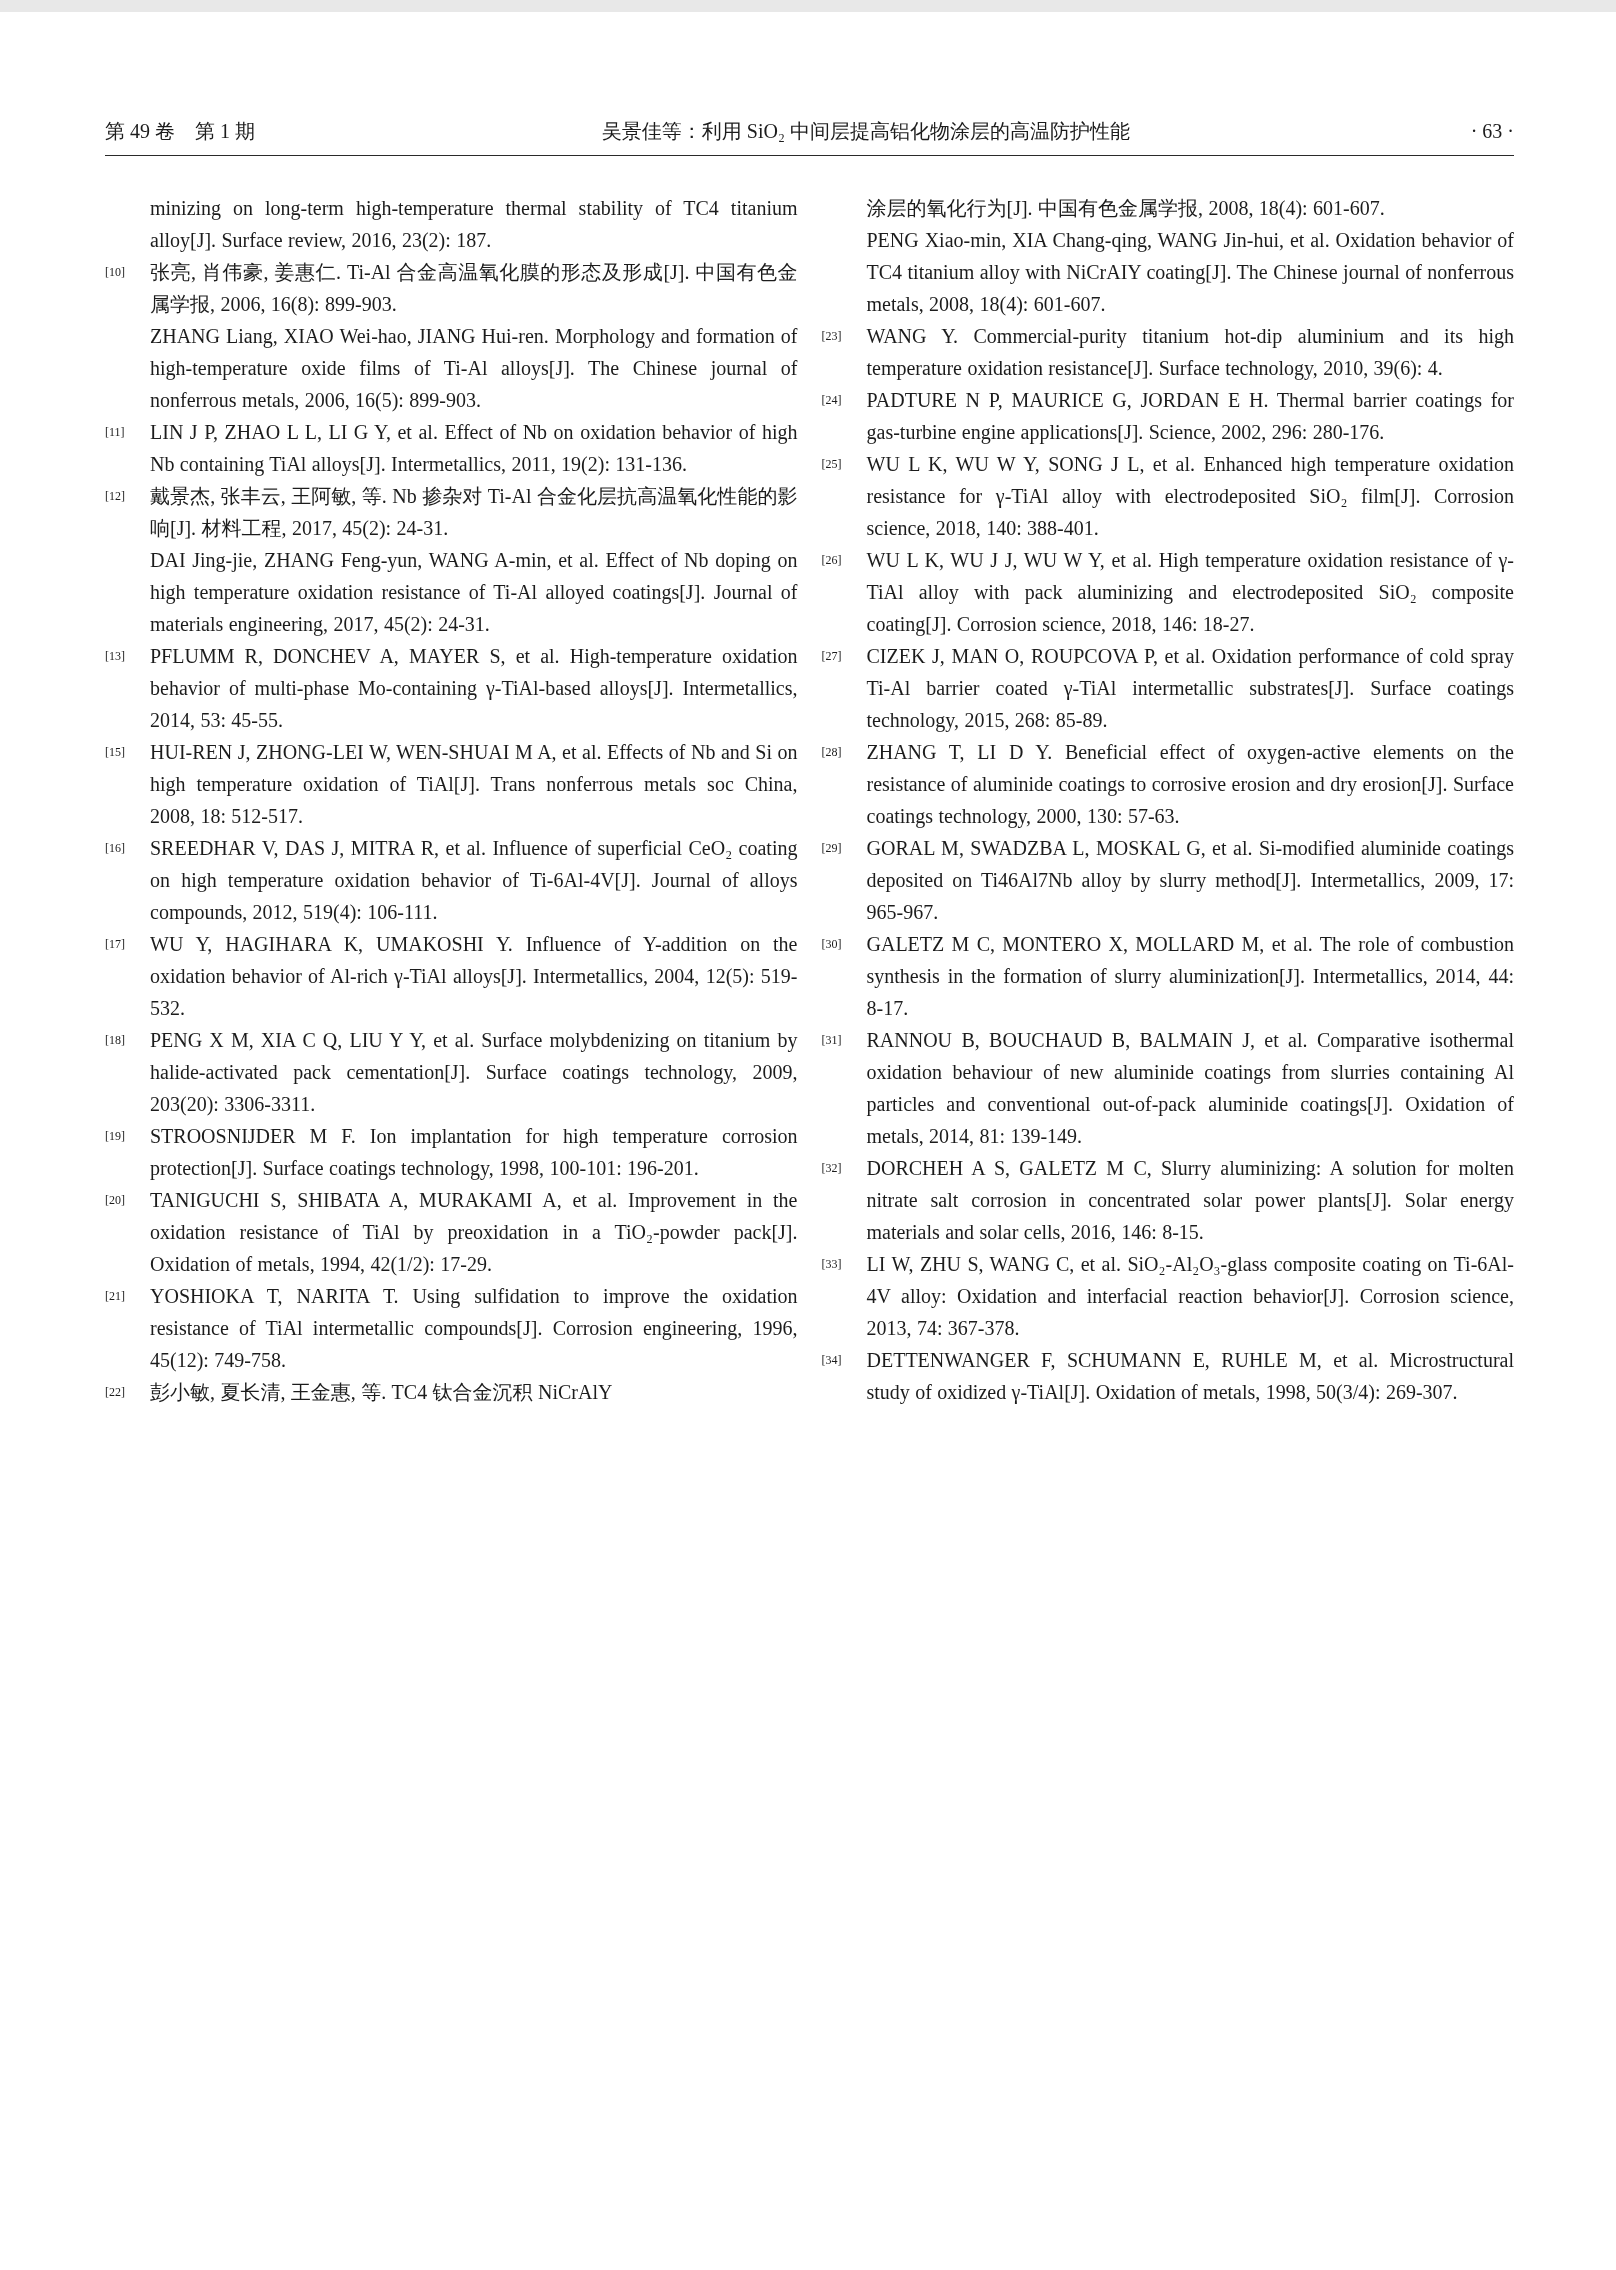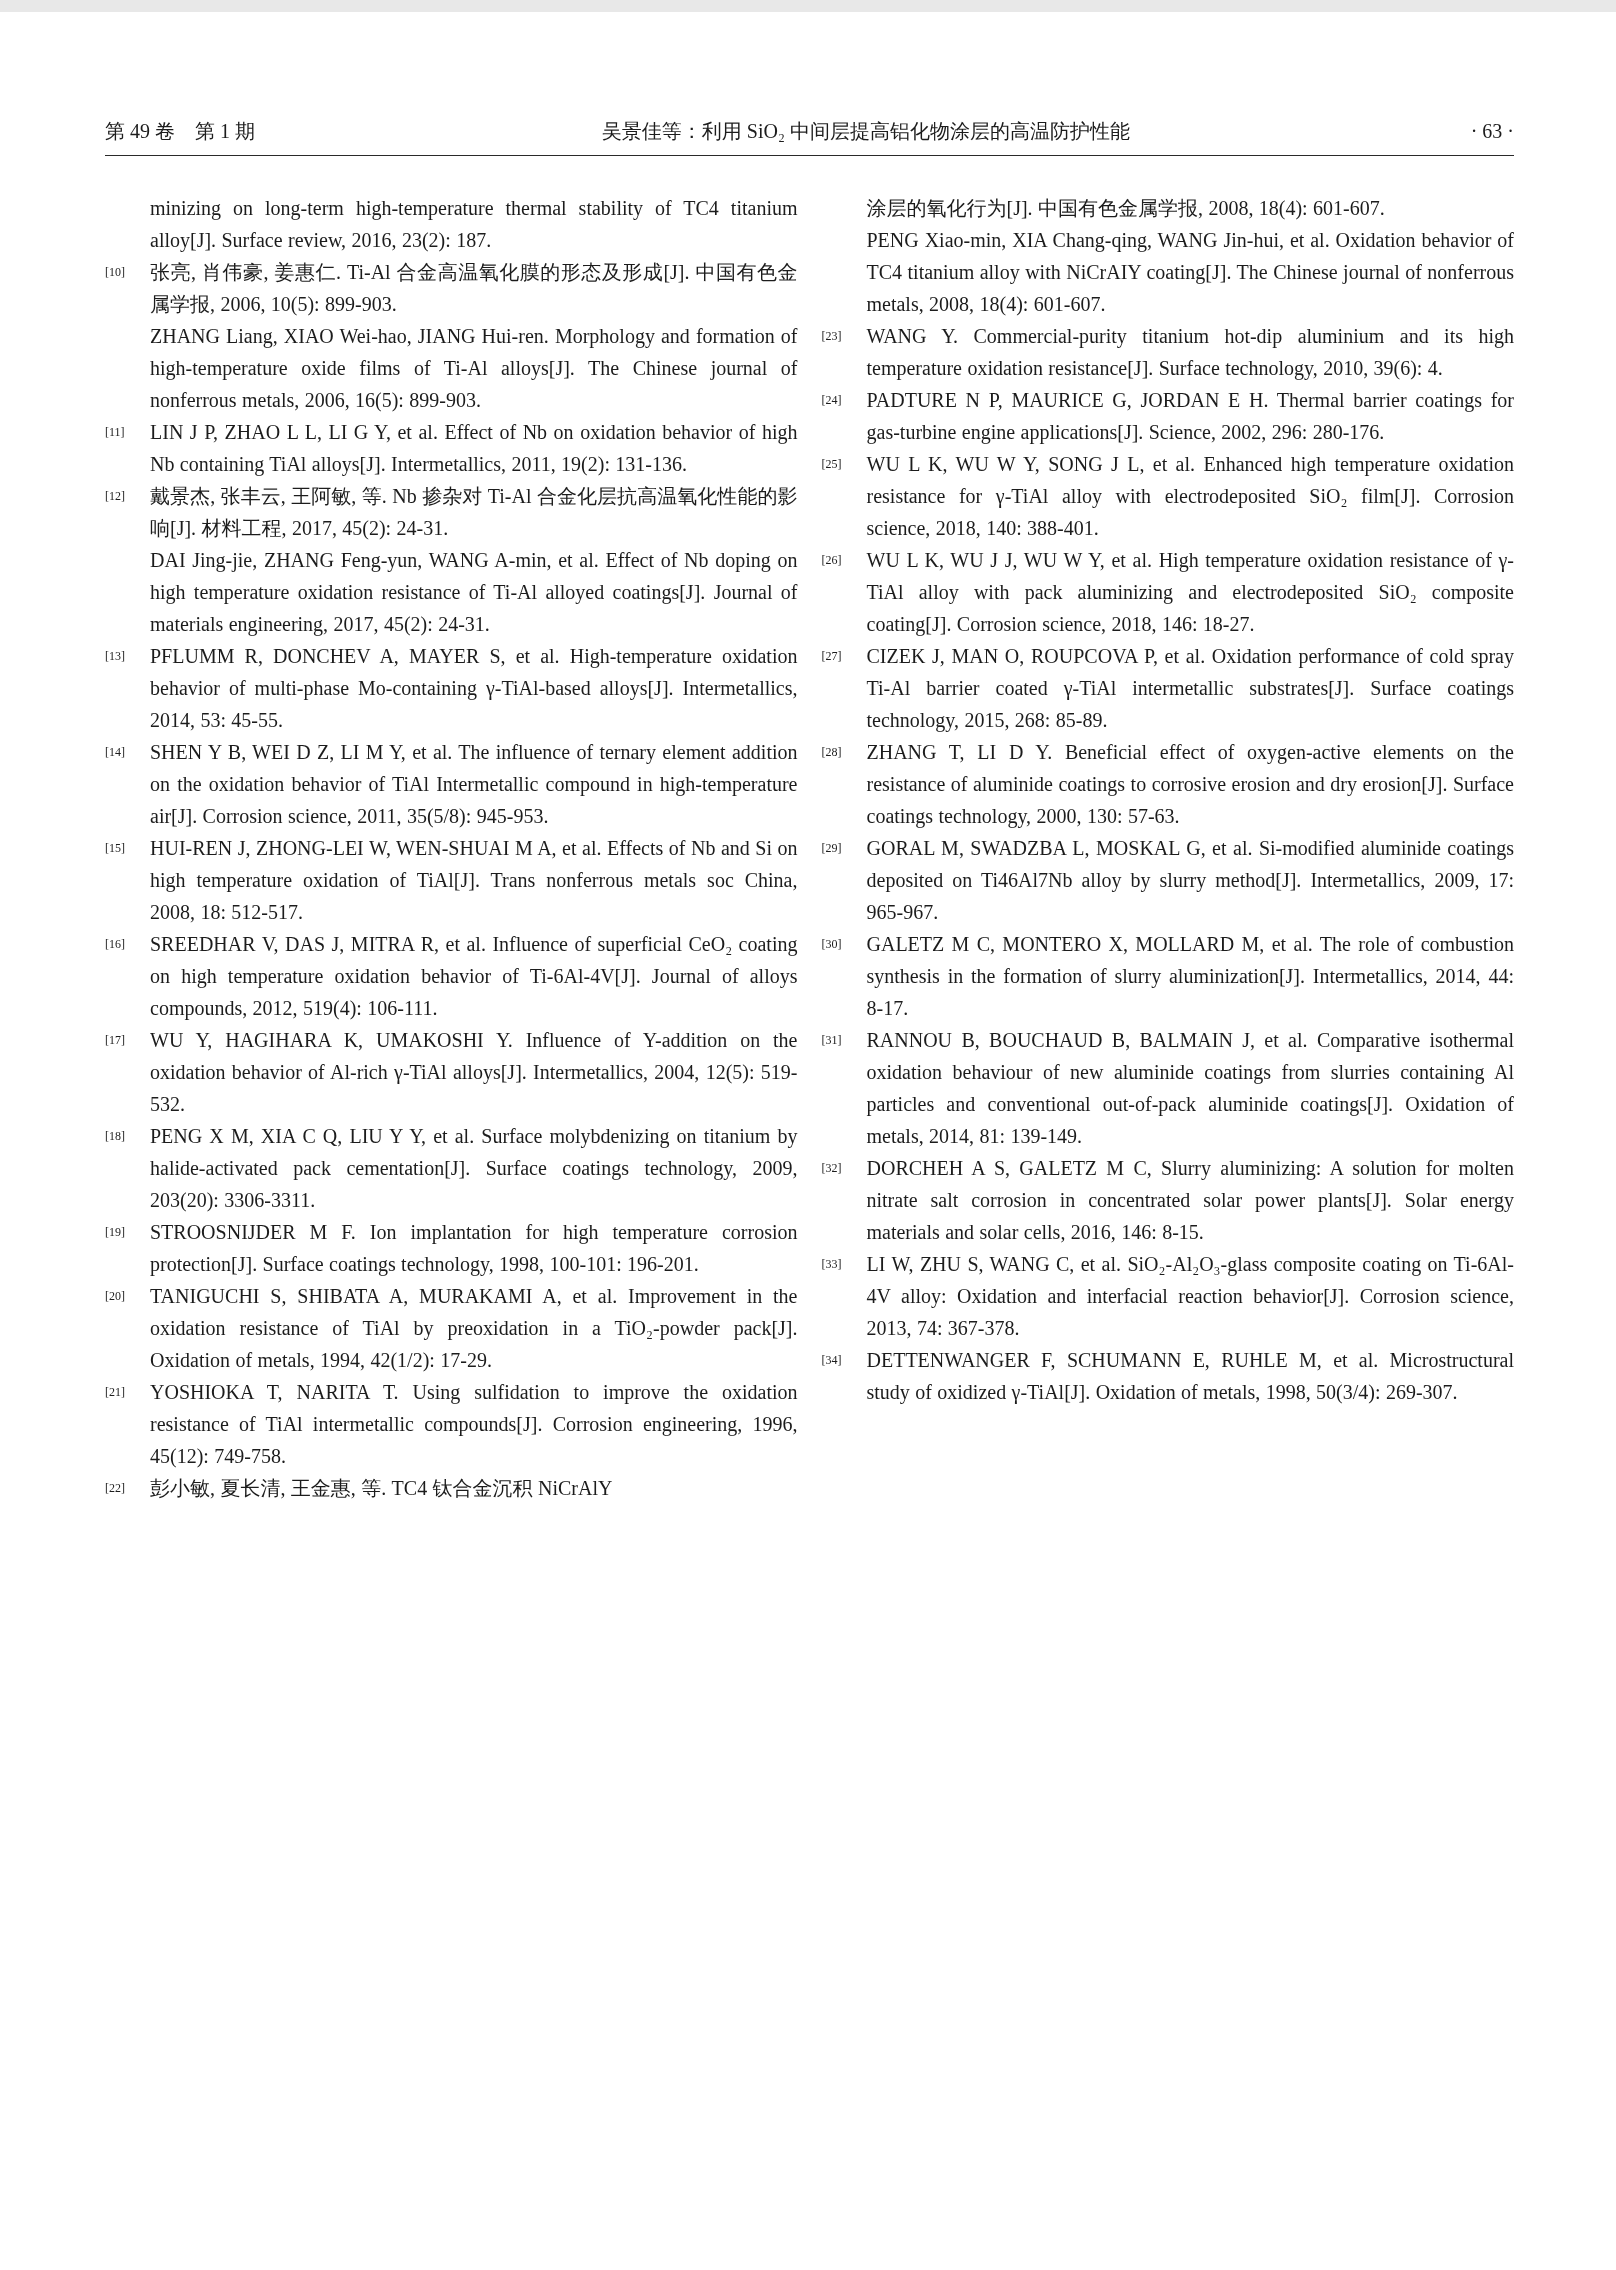--- a/index.html
+++ b/index.html
@@ -88,21 +88,21 @@
       <div class="col">
           <div class="ref">
             <span class="num"></span>
             <div class="body">
               <p>minizing on long-term high-temperature thermal stability of TC4 titanium alloy[J]. Surface review, 2016, 23(2): 187.</p>
             </div>
           </div>
           <div class="ref">
             <span class="num">[10]</span>
             <div class="body">
-              <p>张亮, 肖伟豪, 姜惠仁. Ti-Al 合金高温氧化膜的形态及形成[J]. 中国有色金属学报, 2006, 10(5): 899-903.</p>
+              <p>张亮, 肖伟豪, 姜惠仁. Ti-Al 合金高温氧化膜的形态及形成[J]. 中国有色金属学报, 2006, 16(8): 899-903.</p>
               <p>ZHANG Liang, XIAO Wei-hao, JIANG Hui-ren. Morphology and formation of high-temperature oxide films of Ti-Al alloys[J]. The Chinese journal of nonferrous metals, 2006, 16(5): 899-903.</p>
             </div>
           </div>
           <div class="ref">
             <span class="num">[11]</span>
             <div class="body">
               <p>LIN J P, ZHAO L L, LI G Y, et al. Effect of Nb on oxidation behavior of high Nb containing TiAl alloys[J]. Intermetallics, 2011, 19(2): 131-136.</p>
             </div>
           </div>
           <div class="ref">
@@ -112,26 +112,20 @@
               <p>DAI Jing-jie, ZHANG Feng-yun, WANG A-min, et al. Effect of Nb doping on high temperature oxidation resistance of Ti-Al alloyed coatings[J]. Journal of materials engineering, 2017, 45(2): 24-31.</p>
             </div>
           </div>
           <div class="ref">
             <span class="num">[13]</span>
             <div class="body">
               <p>PFLUMM R, DONCHEV A, MAYER S, et al. High-temperature oxidation behavior of multi-phase Mo-containing γ-TiAl-based alloys[J]. Intermetallics, 2014, 53: 45-55.</p>
             </div>
           </div>
           <div class="ref">
-            <span class="num">[14]</span>
-            <div class="body">
-              <p>SHEN Y B, WEI D Z, LI M Y, et al. The influence of ternary element addition on the oxidation behavior of TiAl Intermetallic compound in high-temperature air[J]. Corrosion science, 2011, 35(5/8): 945-953.</p>
-            </div>
-          </div>
-          <div class="ref">
             <span class="num">[15]</span>
             <div class="body">
               <p>HUI-REN J, ZHONG-LEI W, WEN-SHUAI M A, et al. Effects of Nb and Si on high temperature oxidation of TiAl[J]. Trans nonferrous metals soc China, 2008, 18: 512-517.</p>
             </div>
           </div>
           <div class="ref">
             <span class="num">[16]</span>
             <div class="body">
               <p>SREEDHAR V, DAS J, MITRA R, et al. Influence of superficial CeO₂ coating on high temperature oxidation behavior of Ti-6Al-4V[J]. Journal of alloys compounds, 2012, 519(4): 106-111.</p>
             </div>

